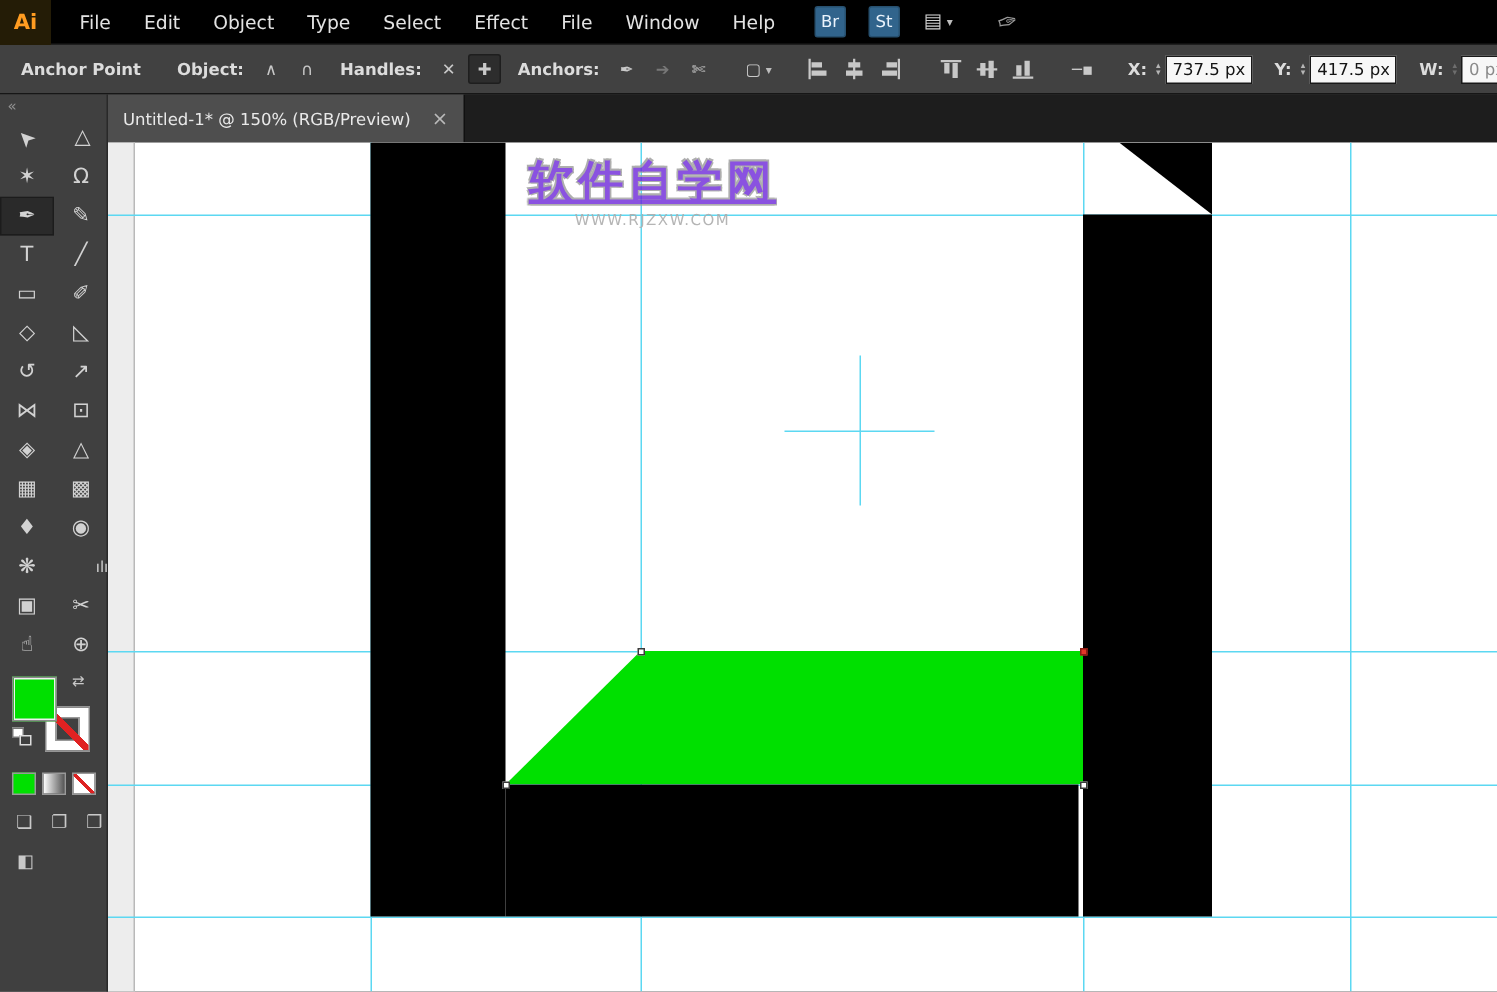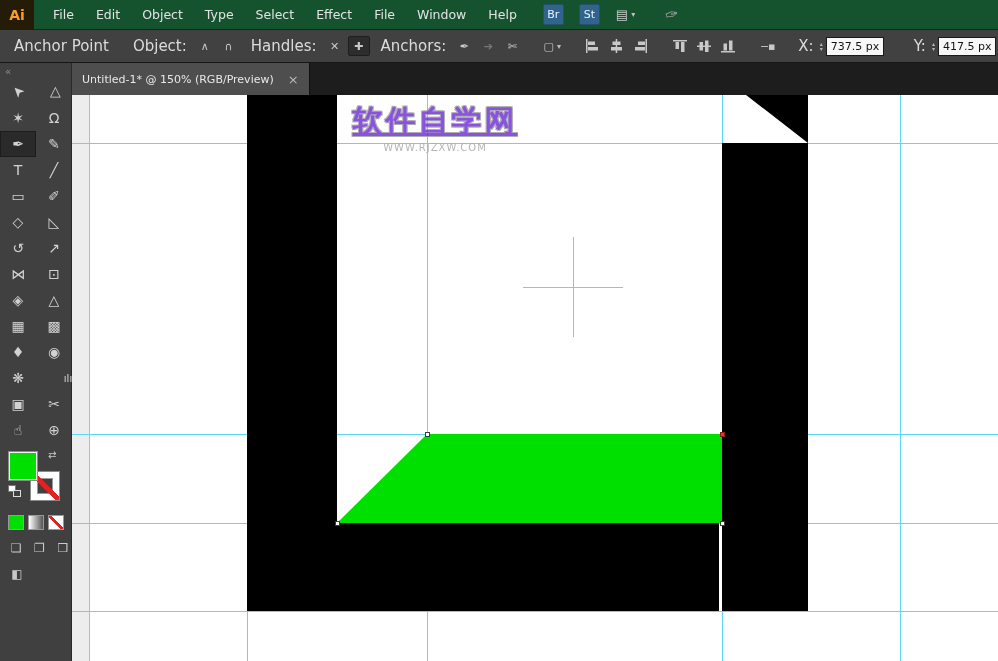--- a/index.html
+++ b/index.html
@@ -1,45 +1,45 @@
 <!DOCTYPE html>
 <html><head>
 <meta charset="utf-8">
 <style>
   html,body{margin:0;padding:0;width:998px;height:661px;overflow:hidden;background:#3c3c3c;
             font-family:"DejaVu Sans","Liberation Sans",sans-serif;}
   *{box-sizing:border-box;}
 
   
-  .menubar{position:absolute;left:0;top:0;width:998px;height:30px;background:#14532d;
+  .menubar{position:absolute;left:0;top:0;width:998px;height:30px;background:#000000;
            border-bottom:1px solid #1f1f1f;display:flex;align-items:center;}
   .ai-logo{width:34px;height:30px;background:#241c06;color:#ff9c21;font-weight:bold;
            font-size:14px;display:flex;align-items:center;justify-content:center;}
   .menus{display:flex;height:30px;margin-left:8px;}
   .menu-item{padding:0 11px;font-size:12.5px;color:#e3e3e3;line-height:30px;white-space:nowrap;}
   .badge{width:21px;height:21px;background:#31648c;color:#eaf3fc;font-size:11px;display:flex;
          align-items:center;justify-content:center;border-radius:2px;border:1px solid #27506f;margin-left:15px;}
   .ws-icon{margin-left:16px;color:#cfcfcf;font-size:13px;display:flex;align-items:center;}
   .ws-chev{font-size:8px;color:#bdbdbd;margin-left:3px;}
   .sync-icon{margin-left:30px;color:#9a9a9a;font-size:16px;transform:rotate(-15deg);}
 
   
   .controlbar{position:absolute;left:0;top:30px;width:998px;height:33px;background:#414141;
               border-bottom:1px solid #161616;display:flex;align-items:center;padding-left:12px;}
-  .cb-label{font-size:15px;color:#dcdcdc;margin:0 6px 0 2px;white-space:nowrap;}
+  .cb-label{font-size:11px;color:#dcdcdc;margin:0 6px 0 2px;white-space:nowrap;font-weight:bold;}
   .cbtn{min-width:22px;height:20px;display:flex;align-items:center;justify-content:center;
         color:#c9c9c9;font-size:11px;margin:0 1px;border:1px solid transparent;border-radius:2px;}
   .cbtn.pressed{background:#2d2d2d;border-color:#1e1e1e;}
   .cbtn.disabled{color:#787878;}
   .sep{width:1px;height:26px;background:#323232;box-shadow:1px 0 0 #525252;margin:0 8px;}
   .spin{display:flex;flex-direction:column;align-items:center;margin-right:3px;color:#b5b5b5;
         font-size:6px;line-height:5px;}
   .spin.disabled{color:#6e6e6e;}
   .nfield{width:58px;height:19px;background:#f7f7f7;border:1px solid #191919;font-family:inherit;
-          font-size:11px;color:#141414;padding:0 4px;margin-right:28px;}
+          font-size:11px;color:#141414;padding:0 4px;margin-right:13px;}
   .nfield.disabled{color:#8a8a8a;}
   .alsvg{display:block;fill:#c8c8c8;}
 
   
   .tabbar{position:absolute;left:72px;top:63px;width:926px;height:32px;background:#1d1d1d;display:flex;}
   .tab{height:32px;background:#4e4e4e;display:flex;align-items:center;padding:0 10px;
        border-right:1px solid #101010;justify-content:space-between;}
   .tab-title{font-size:11px;color:#e9e9e9;white-space:nowrap;}
   .tab-close{margin-left:14px;color:#b9b9b9;font-size:13px;line-height:1;}
 

